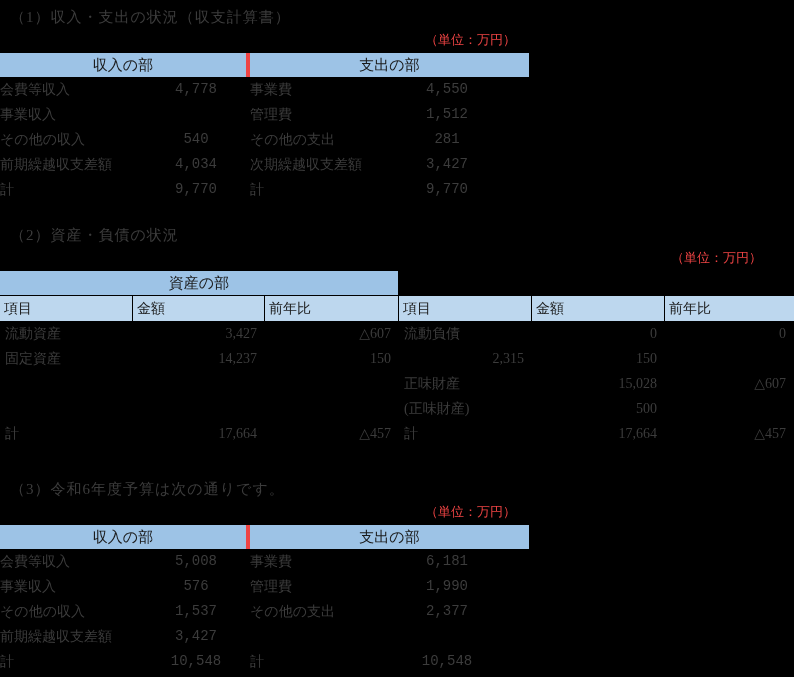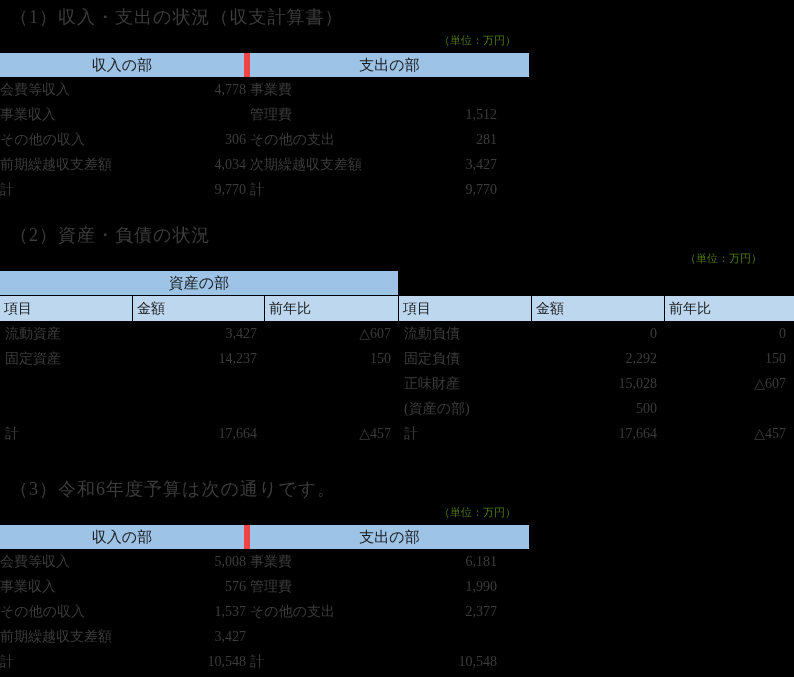--- a/index.html
+++ b/index.html
@@ -9,48 +9,48 @@
     width:794px; height:677px;
     background:#000000;
     color:#3c3c3c;
     font-family:"Liberation Serif","DejaVu Serif",serif;
     padding-top:8px;
     overflow:hidden;
   }
   .title {
     margin-left:10px;
     height:18px; line-height:18px;
-    font-size:18px; color:#3c3c3c;
+    font-size:15px; color:#3c3c3c;
     letter-spacing:1px;
   }
   .unit-line {
     height:16px; line-height:16px;
-    font-size:11px; color:#4d7c0f;
+    font-size:13px; color:#ef4444;
     text-align:right;
     margin-top:6px; margin-bottom:5px;
   }
   .unit-narrow { width:516px; }
   .unit-wide { width:762px; }
 
   
   .t13 { width:529px; }
   .t13-head { display:flex; height:24px; }
   .t13-head .hcell {
     background:#9dc3e6; color:#1a1a1a;
     font-family:"Liberation Sans","DejaVu Sans",sans-serif;
     font-size:15px; line-height:24px; text-align:center;
   }
-  .t13-head .hc1 { width:250px; border-right:6px solid #ef4444; }
+  .t13-head .hc1 { width:250px; border-right:4px solid #ef4444; }
   .t13-head .hc2 { width:279px; }
   .t13 .row { display:flex; height:25px; line-height:25px; font-size:14px; }
   .half { display:flex; }
   .half-in { width:250px; }
   .half-ex { width:279px; padding-right:28px;gap:28px; }
   .half .lbl { flex:1; padding-left:0; white-space:nowrap; overflow:hidden; }
-  .half .amt { width:104px; text-align:right; padding-right:4px; }
+  .half .amt { width:104px; text-align:center; padding-right:4px;font-family:Liberation Mono, monospace; }
 
   
   .t2 { width:794px; }
   .t2-ghead { display:flex; height:25px;flex-direction:column; }
   .t2-ghead .gcell {
     background:#9dc3e6; color:#1a1a1a;
     font-family:"Liberation Sans","DejaVu Sans",sans-serif;
     font-size:15px; line-height:24px; text-align:center;
     border-bottom:1px solid #000;
   }
@@ -88,35 +88,36 @@
       <div class="hcell hc1">収入の部</div>
       <div class="hcell hc2">支出の部</div>
     </div>
     <div class="row">
       <div class="half half-in">
           <span class="lbl">会費等収入</span>
           <span class="amt">4,778</span>
         </div>
       <div class="half half-ex">
           <span class="lbl">事業費</span>
+          <span class="amt">4,550</span>
         </div>
     </div>
     <div class="row">
       <div class="half half-in">
           <span class="lbl">事業収入</span>
         </div>
       <div class="half half-ex">
           <span class="lbl">管理費</span>
           <span class="amt">1,512</span>
         </div>
     </div>
     <div class="row">
       <div class="half half-in">
           <span class="lbl">その他の収入</span>
-          <span class="amt">306</span>
+          <span class="amt">540</span>
         </div>
       <div class="half half-ex">
           <span class="lbl">その他の支出</span>
           <span class="amt">281</span>
         </div>
     </div>
     <div class="row">
       <div class="half half-in">
           <span class="lbl">前期繰越収支差額</span>
           <span class="amt">4,034</span>
@@ -159,37 +160,36 @@
       <span class="numc">3,427</span>
       <span class="numc">△607</span>
       <span class="lblc">流動負債</span>
       <span class="numc">0</span>
       <span class="numc">0</span>
     </div>
     <div class="grow">
       <span class="lblc">固定資産</span>
       <span class="numc">14,237</span>
       <span class="numc">150</span>
-      <span class="lblc">固定負債</span>
-      <span class="numc">2,292</span>
+      <span class="numc">2,315</span>
       <span class="numc">150</span>
     </div>
     <div class="grow">
       <span class="lblc"></span>
       <span class="numc"></span>
       <span class="numc"></span>
       <span class="lblc">正味財産</span>
       <span class="numc">15,028</span>
       <span class="numc">△607</span>
     </div>
     <div class="grow">
       <span class="lblc"></span>
       <span class="numc"></span>
       <span class="numc"></span>
-      <span class="lblc">(資産の部)</span>
+      <span class="lblc">(正味財産)</span>
       <span class="numc">500</span>
       <span class="numc"></span>
     </div>
     <div class="grow">
       <span class="lblc">計</span>
       <span class="numc">17,664</span>
       <span class="numc">△457</span>
       <span class="lblc">計</span>
       <span class="numc">17,664</span>
       <span class="numc">△457</span>

